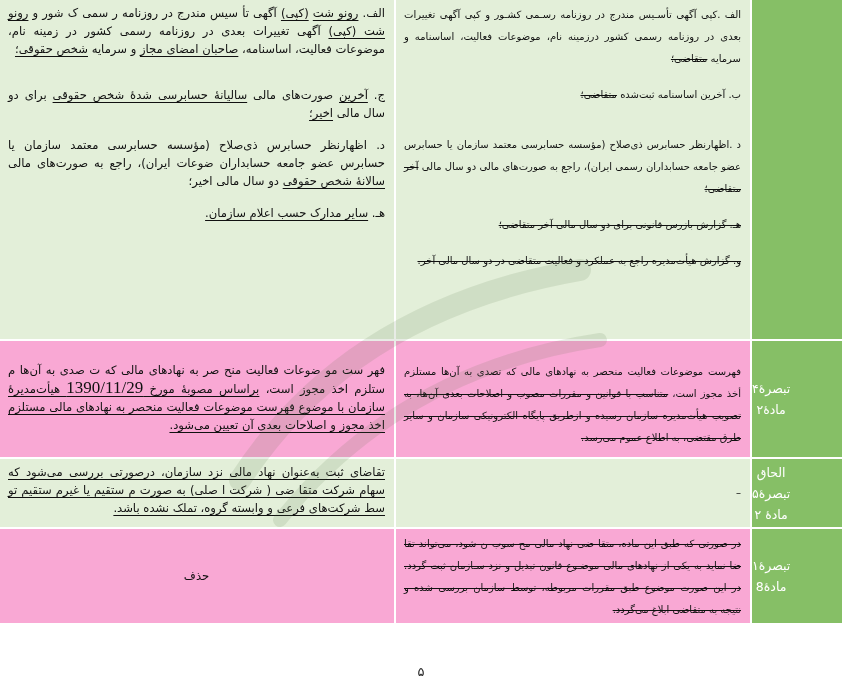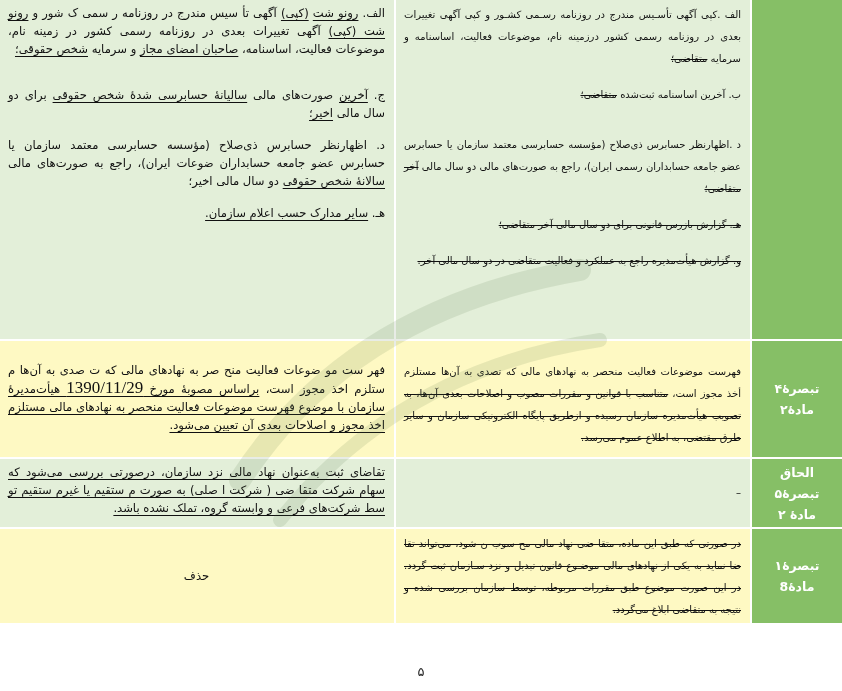--- a/index.html
+++ b/index.html
@@ -1,30 +1,30 @@
 <!DOCTYPE html>
 <html><head>
 <meta charset="utf-8">
 <style>
   html, body { margin:0; padding:0; background:#ffffff; }
   body { width:842px; height:691px; position:relative; overflow:hidden;
          font-family:"DejaVu Sans", sans-serif; color:#111; }
   .table { position:absolute; left:0; top:0; width:842px; direction:rtl; }
   .row { display:flex; flex-direction:row; border-bottom:2px solid #ffffff; }
   .c-label { width:90px; flex:0 0 90px; background:#86bf66; color:#fff;
-             display:flex; align-items:center; justify-content:center;
+             display:flex; align-items:center; justify-content:flex-end;
              text-align:center; font-size:12.5px; line-height:21px;
-             border-left:2px solid #ffffff; font-weight:bold; }
+             border-left:2px solid #ffffff; font-weight:normal; }
   .c-old { width:356px; flex:0 0 356px; padding:4px 9px 4px 8px; box-sizing:border-box;
            font-size:10px; line-height:22px; text-align:justify;
            border-left:2px solid #ffffff; }
   .c-new { flex:1 1 auto; padding:4px 9px 4px 8px; box-sizing:border-box;
            font-size:11.6px; line-height:18px; text-align:justify; }
   .light .c-old, .light .c-new { background:#e3efd9; }
-  .mid .c-old, .mid .c-new { background:#fef9c3; }
+  .mid .c-old, .mid .c-new { background:#f9a8d4; }
   p { margin:0; }
   .gap { height:14px; }
   u { text-decoration:underline; text-underline-offset:3px; }
   s { text-decoration:line-through; }
   .num { font-family:"Liberation Serif", serif; font-size:17px; }
   .center { display:flex; align-items:center; justify-content:center; }
   .dash { display:flex; align-items:center; justify-content:flex-start; }
   .page-num { position:absolute; left:0; width:842px; top:664px; text-align:center;
               font-size:13px; color:#222; }
   .watermark { position:absolute; left:200px; top:230px; width:420px; height:300px;

